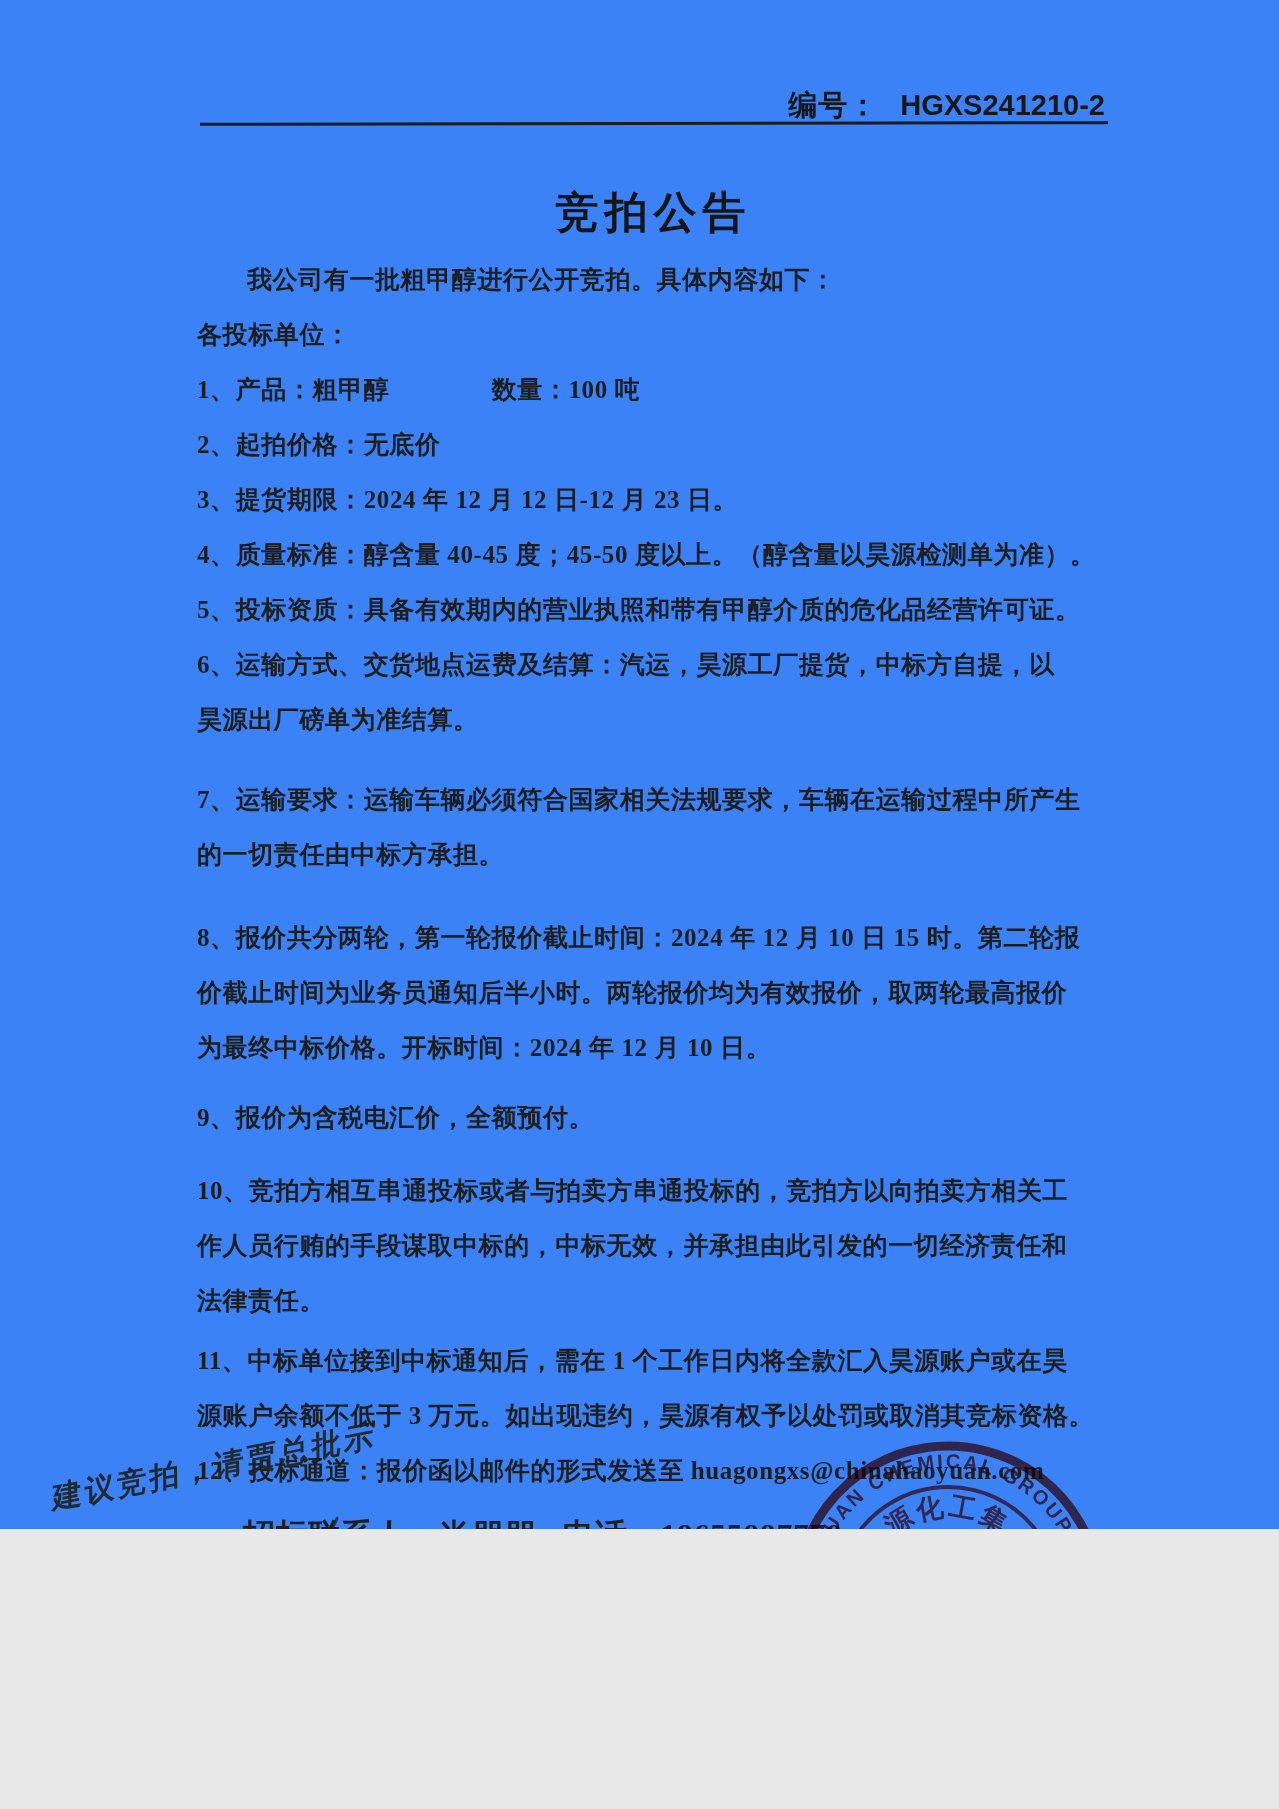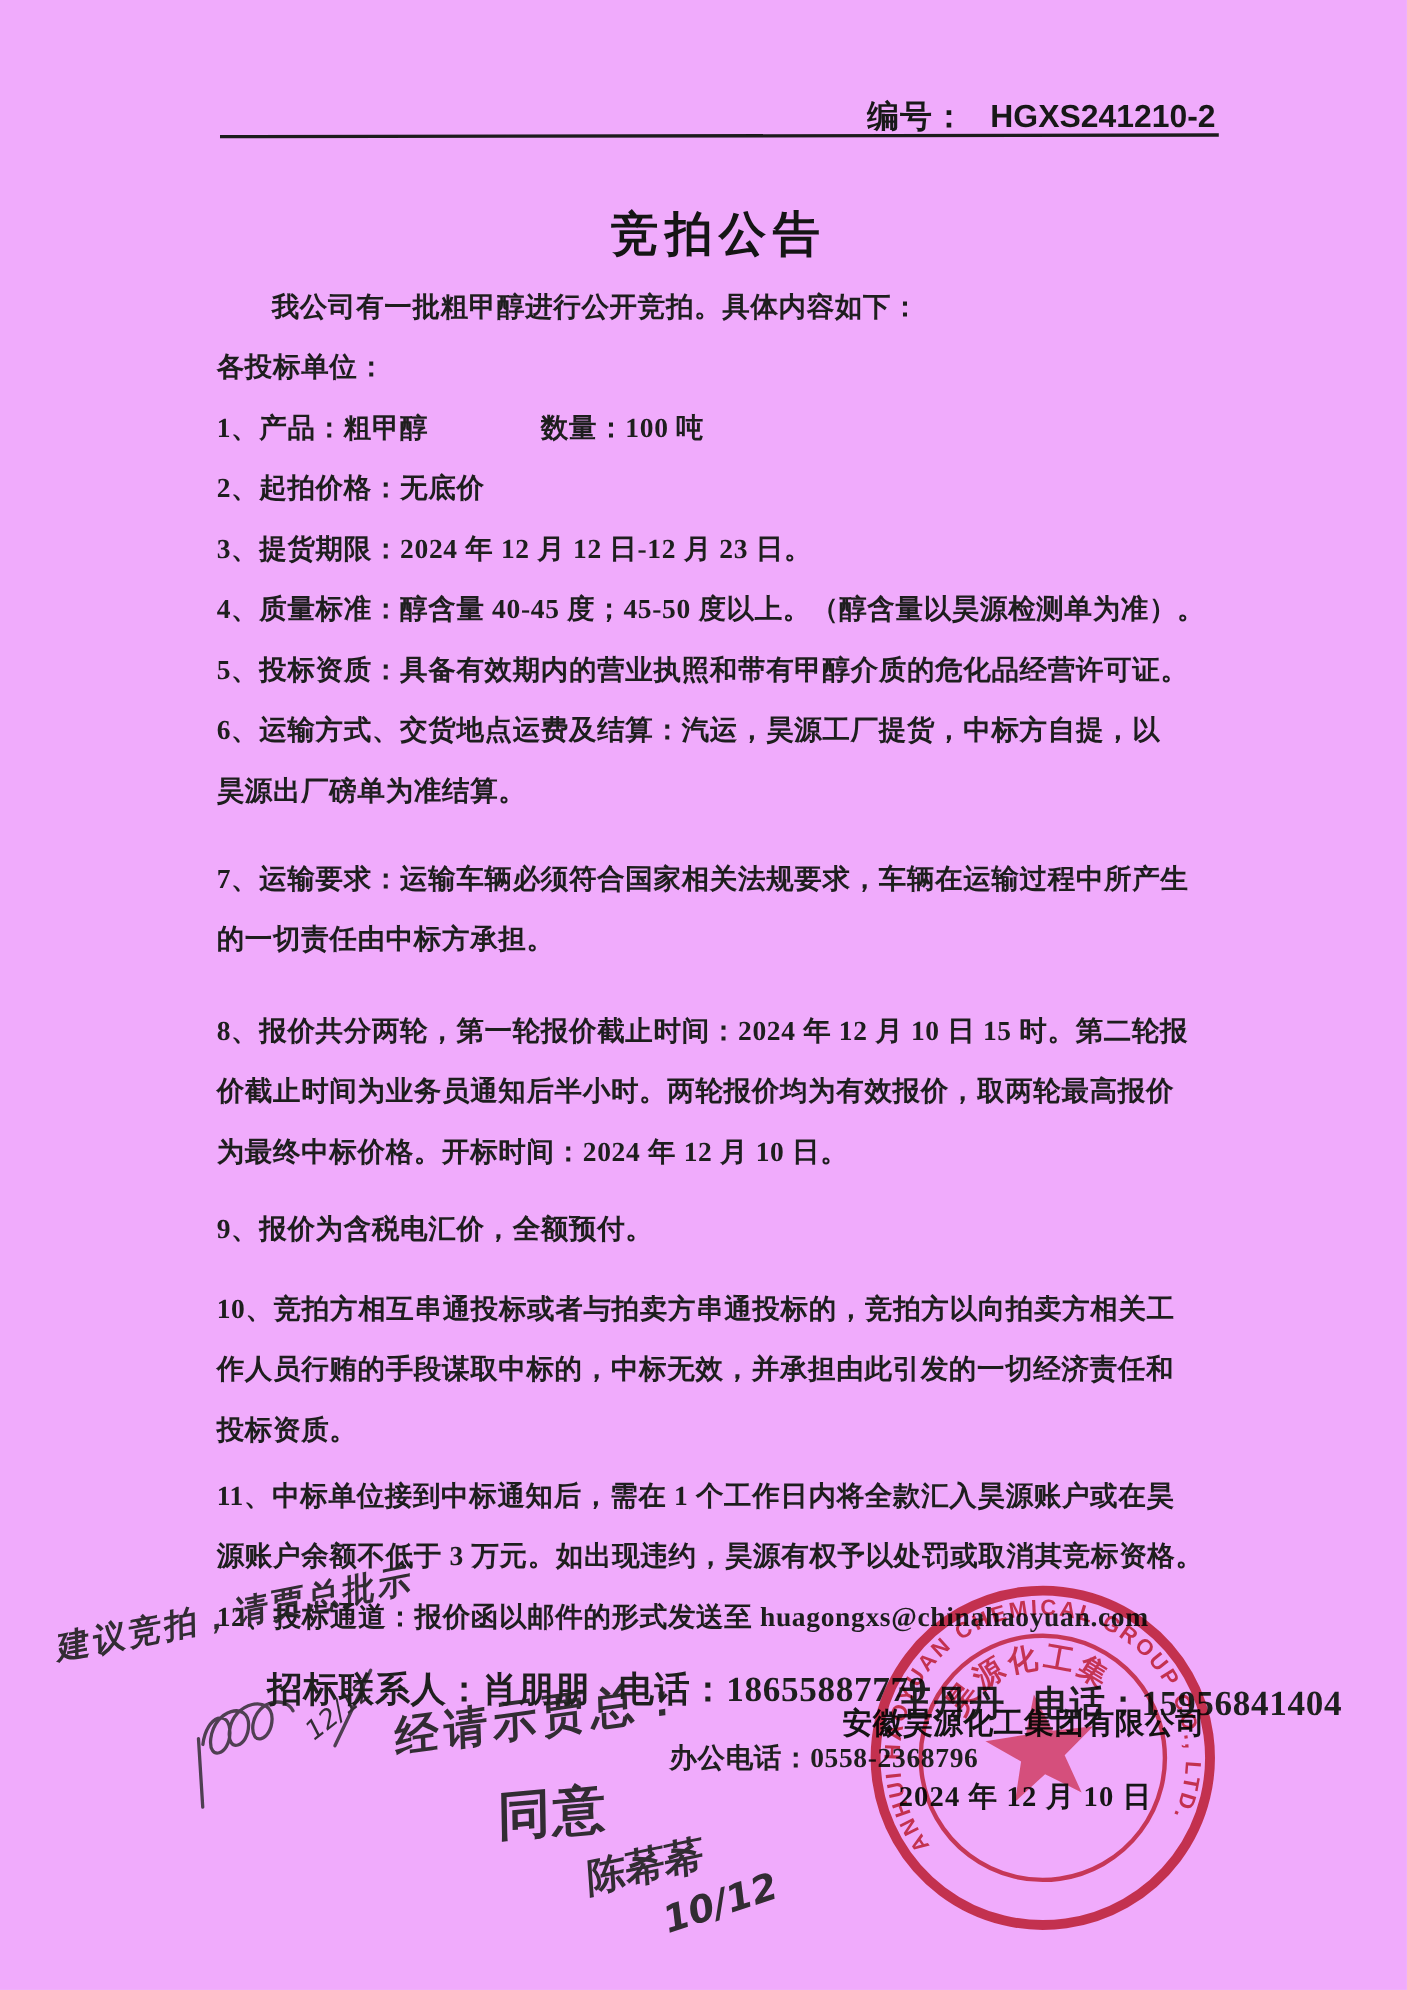--- a/index.html
+++ b/index.html
@@ -1,18 +1,18 @@
 <!DOCTYPE html>
 <html><head>
 <meta charset="utf-8">
 <style>
   html,body{margin:0;padding:0;background:#e8e8e8;}
   .page{
-    position:relative;width:1279px;height:1809px;margin:0 auto;
-    background:#f0abfc;overflow:hidden;
+    position:relative;width:1279px;height:1529px;margin:0 auto;
+    background:#3b82f6;overflow:hidden;
     font-family:"Liberation Serif","DejaVu Serif",serif;color:#1f1f1f;
   }
   
   .ref-line{
     position:absolute;top:86px;right:174px;
     font-family:"Liberation Sans","DejaVu Sans",sans-serif;
     font-weight:bold;font-size:29px;color:#181818;letter-spacing:1px;
   }
   .ref-line .ref-num{margin-left:22px;letter-spacing:0;}
   .header-rule{
@@ -118,21 +118,21 @@
           <div class="line">8、报价共分两轮，第一轮报价截止时间：2024 年 12 月 10 日 15 时。第二轮报</div>
           <div class="line">价截止时间为业务员通知后半小时。两轮报价均为有效报价，取两轮最高报价</div>
           <div class="line">为最终中标价格。开标时间：2024 年 12 月 10 日。</div>
         </div>
         <div class="para" style="margin-top: 15px;">
           <div class="line">9、报价为含税电汇价，全额预付。</div>
         </div>
         <div class="para" style="margin-top: 18px;">
           <div class="line">10、竞拍方相互串通投标或者与拍卖方串通投标的，竞拍方以向拍卖方相关工</div>
           <div class="line">作人员行贿的手段谋取中标的，中标无效，并承担由此引发的一切经济责任和</div>
-          <div class="line">投标资质。</div>
+          <div class="line">法律责任。</div>
         </div>
         <div class="para" style="margin-top: 5px;">
           <div class="line">11、中标单位接到中标通知后，需在 1 个工作日内将全款汇入昊源账户或在昊</div>
           <div class="line">源账户余额不低于 3 万元。如出现违约，昊源有权予以处罚或取消其竞标资格。</div>
         </div>
         <div class="para">
           <div class="line">12、投标通道：报价函以邮件的形式发送至 huagongxs@chinahaoyuan.com</div>
         </div>
       </div>
 

